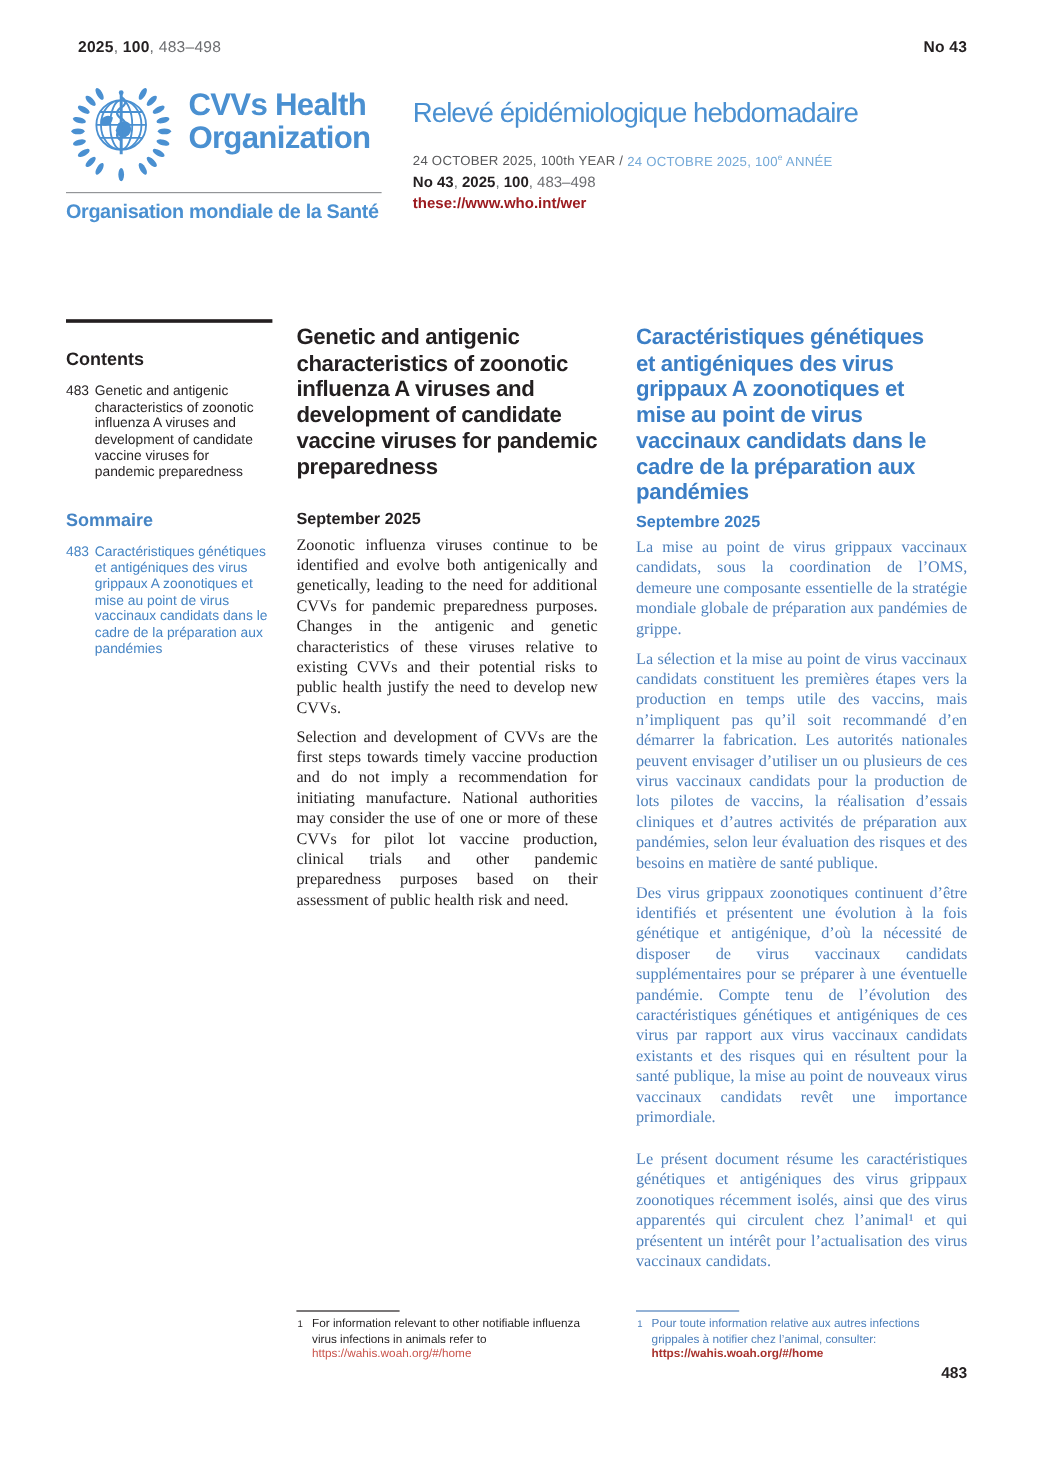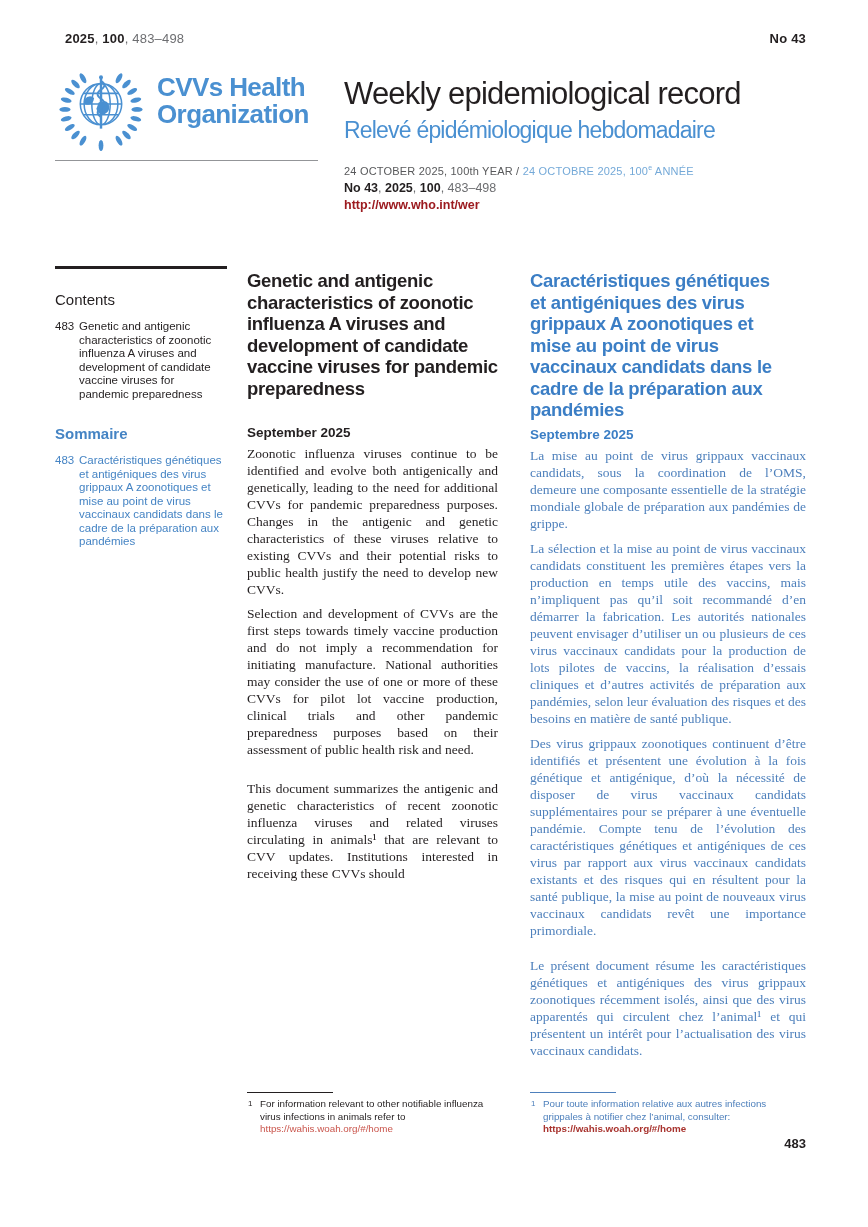--- a/index.html
+++ b/index.html
@@ -33,21 +33,21 @@
   .wer-title-fr { font-size:23px; font-weight:400; color:#4a90d1; letter-spacing:-0.8px; line-height:36px; white-space:nowrap; }
   .wer-date { margin-top:16px; font-size:11px; color:#58595b; letter-spacing:.2px; }
   .wer-date .fr { color:#74a9d8; }
   .wer-date sup { font-size:7px; }
   .wer-issue { margin-top:4px; font-size:12.5px; color:#6d6e71; }
   .wer-issue b { color:#231f20; }
   .wer-url { display:inline-block; margin-top:3px; font-size:12.5px; font-weight:bold; color:#9c1b20; text-decoration:none; cursor:pointer; }
   
   .sidebar { position:absolute; top:266px; left:55px; width:172px; }
   .sidebar-rule { height:3px; background:#231f20; }
-  .contents-title { margin-top:22px; font-size:15px; font-weight:normal; color:#231f20; }
+  .contents-title { margin-top:22px; font-size:15px; font-weight:bold; color:#231f20; }
   .toc { margin-top:12px; font-size:11.5px; line-height:13.5px; }
   .toc-item { display:flex; }
   .toc-page { width:24px; flex:none; }
   .sommaire-title { margin-top:24px; font-size:15px; font-weight:bold; color:#4584c4; }
   .toc-fr { color:#4584c4; }
   
   .col { position:absolute; top:270px; }
   .col-en { left:247px; width:251px; }
   .col-fr { left:530px; width:276px; }
   .art-heading { font-size:18.5px; line-height:21.5px; font-weight:bold; letter-spacing:-0.3px; color:#231f20; }
@@ -138,32 +138,32 @@
           <path d="M60,17 q9,5 0,11 q-9,6 0,12 q9,6 0,12 q-9,6 0,12" stroke-width="2.4" fill="none"></path>
           <circle cx="60" cy="12" r="2.6" fill="#4a90d1" stroke="none"></circle>
         </g>
       </svg>
       <div class="who-name">
         <div>CVVs Health</div>
         <div>Organization</div>
       </div>
     </div>
     <div class="mast-divider"></div>
+    <div class="who-name-fr">Organisation mondiale de la Santé</div>
   </div>
 
   <div class="wer">
-    <div class="wer-title-en">Weekly epidemiological record</div>
     <div class="wer-title-fr">Relevé épidémiologique hebdomadaire</div>
     <div class="wer-date">
       <span>24 OCTOBER 2025, 100th YEAR / </span><span class="fr"><span>24 OCTOBRE 2025, 100</span><sup>e</sup><span> ANNÉE</span></span>
     </div>
     <div class="wer-issue">
       <b>No 43</b><span>, </span><b>2025</b><span>, </span><b>100</b><span>, </span><span>483–498</span>
     </div>
-    <a class="wer-url">http://www.who.int/wer</a>
+    <a class="wer-url">these://www.who.int/wer</a>
   </div>
 
   <div class="sidebar">
     <div class="sidebar-rule"></div>
     <div class="contents-title">Contents</div>
     <div class="toc">
       <div class="toc-item">
         <span class="toc-page">483</span>
         <span>Genetic and antigenic characteristics of zoonotic influenza A viruses and development of candidate vaccine viruses for pandemic preparedness</span>
       </div>
@@ -176,21 +176,20 @@
       </div>
     </div>
   </div>
 
   <div class="col col-en" lang="en">
     <div class="art-heading">Genetic and antigenic characteristics of zoonotic influenza A viruses and development of candidate vaccine viruses for pandemic preparedness</div>
     <div class="art-date">September 2025</div>
     <div class="art-body">
       <p>Zoonotic influenza viruses continue to be identified and evolve both antigenically and genetically, leading to the need for additional CVVs for pandemic preparedness purposes. Changes in the antigenic and genetic characteristics of these viruses relative to existing CVVs and their potential risks to public health justify the need to develop new CVVs.</p>
       <p>Selection and development of CVVs are the first steps towards timely vaccine production and do not imply a recommendation for initiating manufacture. National authorities may consider the use of one or more of these CVVs for pilot lot vaccine production, clinical trials and other pandemic preparedness purposes based on their assessment of public health risk and need.</p>
-      <p>This document summarizes the antigenic and genetic characteristics of recent zoonotic influenza viruses and related viruses circulating in animals¹ that are relevant to CVV updates. Institutions interested in receiving these CVVs should</p>
     </div>
   </div>
 
   <div class="col col-fr" lang="fr">
     <div class="art-heading">Caractéristiques génétiques et antigéniques des virus grippaux A zoonotiques et mise au point de virus vaccinaux candidats dans le cadre de la préparation aux pandémies</div>
     <div class="art-date">Septembre 2025</div>
     <div class="art-body">
       <p>La mise au point de virus grippaux vaccinaux candidats, sous la coordination de l’OMS, demeure une composante essentielle de la stratégie mondiale globale de préparation aux pandémies de grippe.</p>
       <p>La sélection et la mise au point de virus vaccinaux candidats constituent les premières étapes vers la production en temps utile des vaccins, mais n’impliquent pas qu’il soit recommandé d’en démarrer la fabrication. Les autorités nationales peuvent envisager d’utiliser un ou plusieurs de ces virus vaccinaux candidats pour la production de lots pilotes de vaccins, la réalisation d’essais cliniques et d’autres activités de préparation aux pandémies, selon leur évaluation des risques et des besoins en matière de santé publique.</p>
       <p>Des virus grippaux zoonotiques continuent d’être identifiés et présentent une évolution à la fois génétique et antigénique, d’où la nécessité de disposer de virus vaccinaux candidats supplémentaires pour se préparer à une éventuelle pandémie. Compte tenu de l’évolution des caractéristiques génétiques et antigéniques de ces virus par rapport aux virus vaccinaux candidats existants et des risques qui en résultent pour la santé publique, la mise au point de nouveaux virus vaccinaux candidats revêt une importance primordiale.</p>

